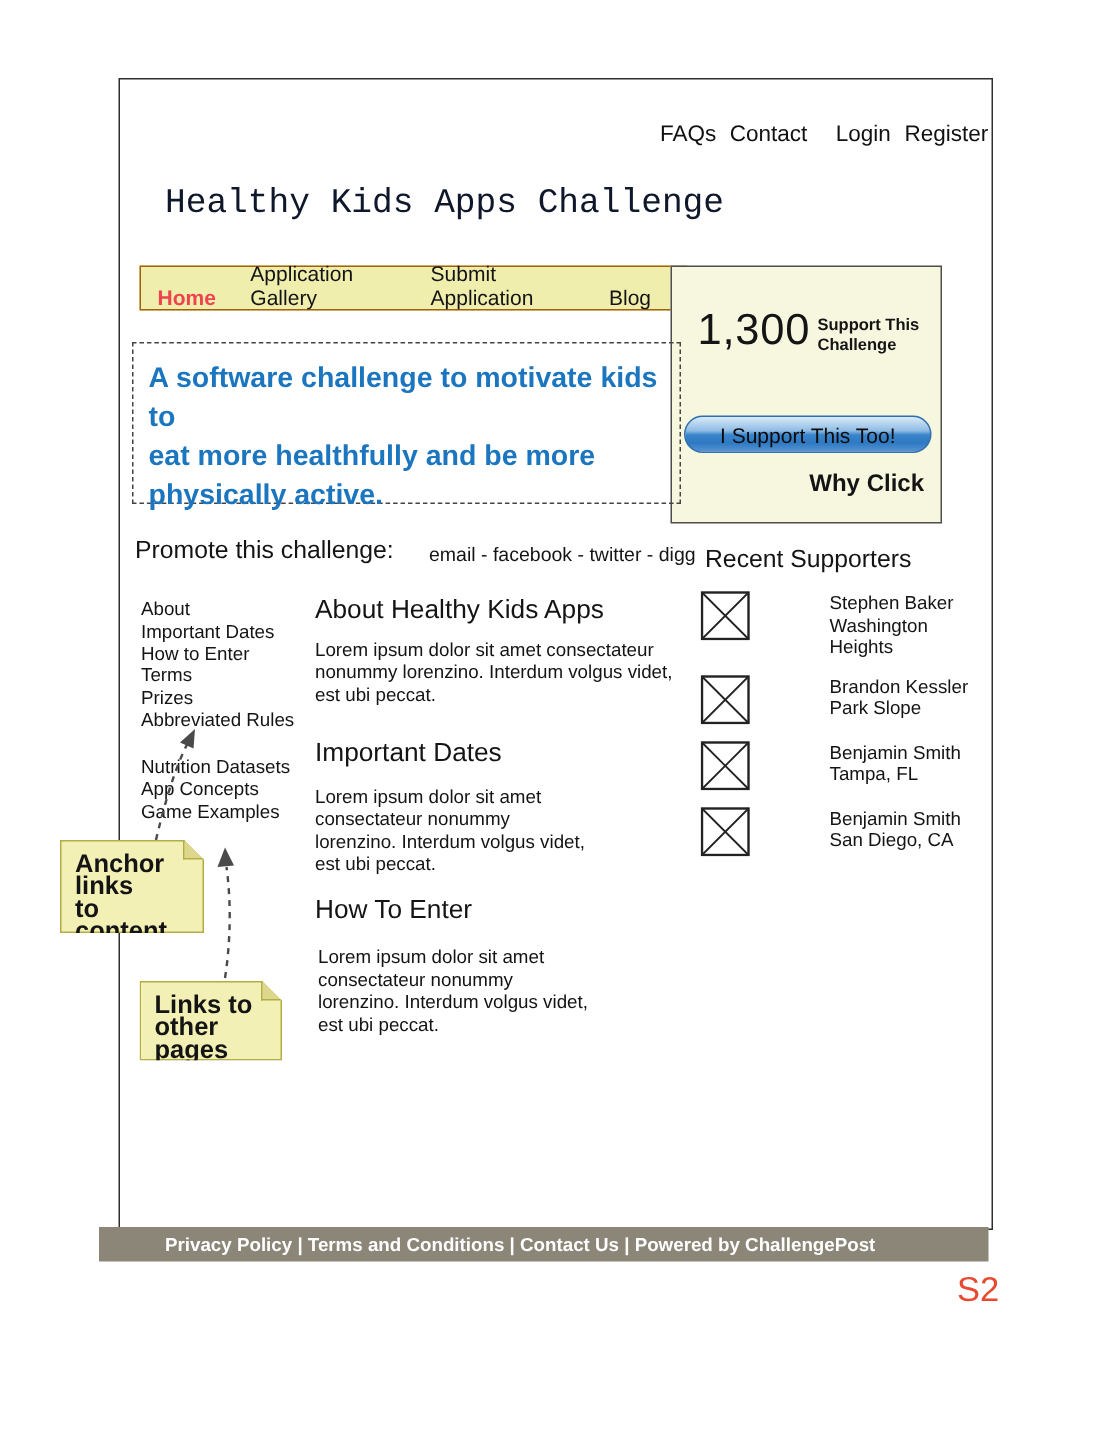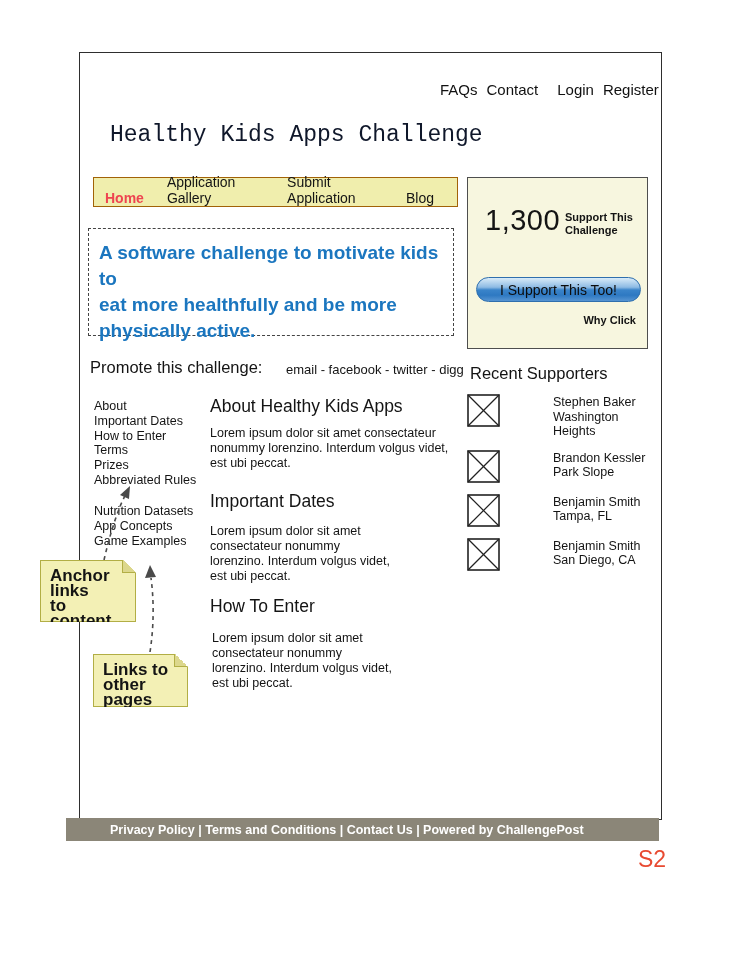--- a/index.html
+++ b/index.html
@@ -22,28 +22,28 @@
   
   .site-title{left:110px;top:122px;font-size:23px;color:#0f172a;font-family:Liberation Mono, monospace;}
 
   
   .main-nav{left:93px;top:177px;width:365px;height:30px;background:#f0eead;border:1px solid #a16207;
     display:flex;align-items:flex-end;padding:0 0 0 11px;box-sizing:border-box;font-size:14px;}
   .main-nav .nav-item{margin-right:23px;cursor:pointer;color:#141414;}
   .main-nav .nav-item.active{color:#ee4450;font-weight:bold;}
 
   
-  .support-box{left:467px;top:177px;width:181px;height:172px;background:#f7f6df;border:1px solid #4e4e4e;box-sizing:border-box;}
+  .support-box{left:447px;top:177px;width:181px;height:172px;background:#f7f6df;border:1px solid #4e4e4e;box-sizing:border-box;}
   .support-count{position:absolute;left:17px;top:26px;font-size:29px;color:#141414;letter-spacing:.5px;}
   .support-count-label{position:absolute;left:97px;top:33px;font-size:11px;font-weight:bold;line-height:13px;color:#141414;}
   .support-button{position:absolute;left:8px;top:99px;width:163px;height:23px;border-radius:13px;
     background:linear-gradient(#d9ebf8 0%,#8ebbe4 40%,#3a84ca 52%,#2e79c2 75%,#5694d2 100%);
     border:1px solid #2f6fae;color:#0c0c0c;font-size:14px;display:flex;align-items:center;justify-content:center;cursor:pointer;
     font-family:"Liberation Sans",sans-serif;}
-  .why-click{position:absolute;right:11px;top:136px;font-size:11px;font-weight:bold;cursor:pointer;color:#141414;}
+  .why-click{position:absolute;right:11px;top:136px;font-size:16px;font-weight:bold;cursor:pointer;color:#141414;}
 
   
   .tagline-box{left:88px;top:228px;width:366px;height:108px;border:1px dashed #444;box-sizing:border-box;padding:11px 0 0 10px;}
   .tagline-text{font-size:19px;font-weight:bold;color:#1b76bf;line-height:26px;}
 
   
   .promote-label{left:90px;top:358px;font-size:16.5px;color:#141414;}
   .promote-links{left:286px;top:362px;font-size:13px;color:#141414;cursor:pointer;}
 
   

